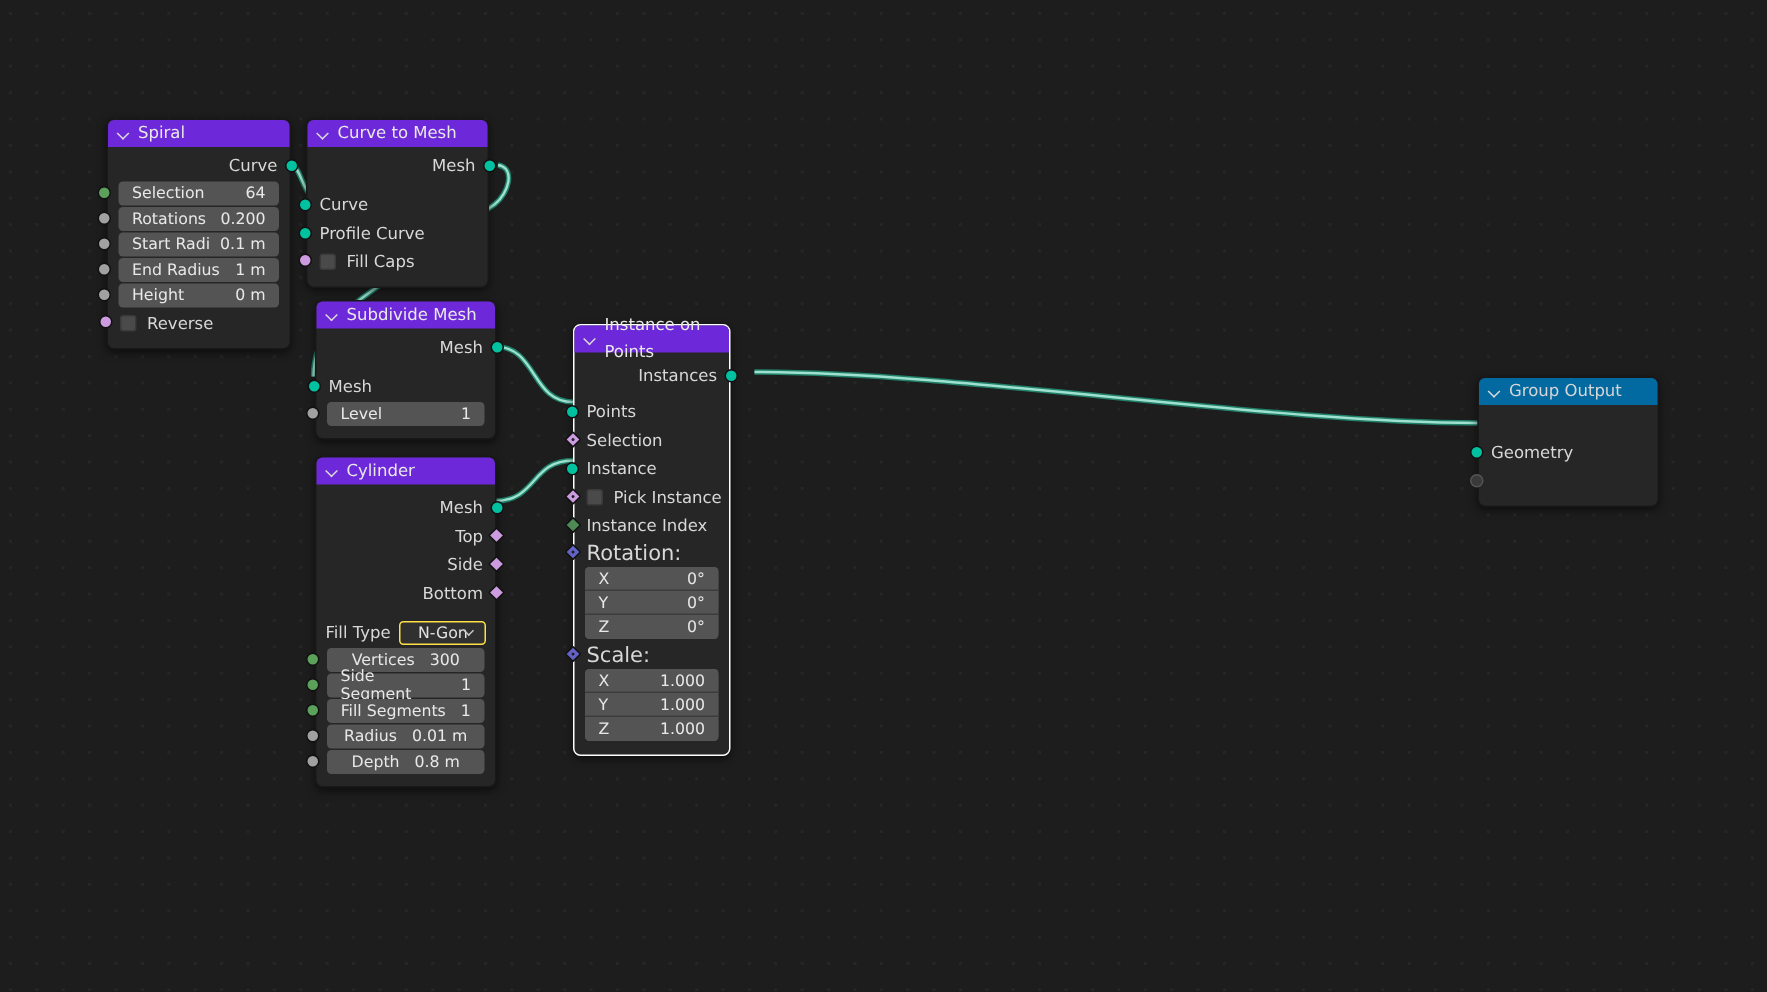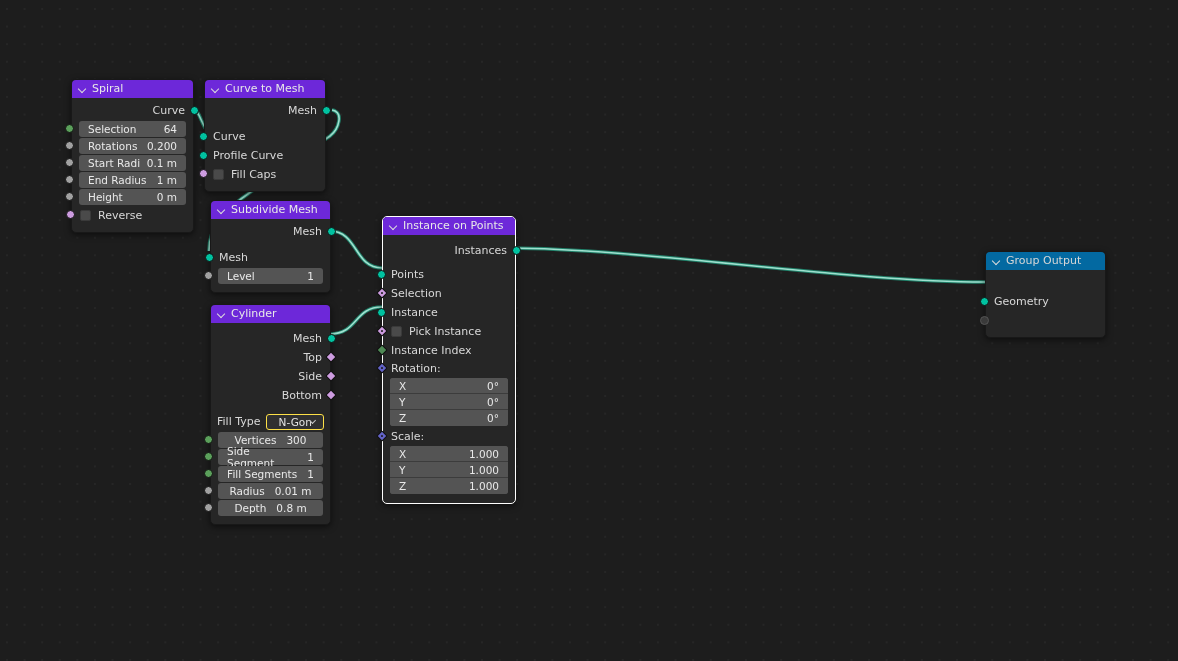--- a/index.html
+++ b/index.html
@@ -165,21 +165,21 @@
     padding: 0 9px;
   }
   .vecstack .field:last-child { border-bottom: none; }
 
   .sublabel {
     position: relative;
     height: 17px;
     display: flex;
     align-items: center;
     padding-left: 8px;
-    font-size: 11px;
+    font-size: 14px;
     color: #d8d8d8;
   }
 
   
   .checkrow {
     position: relative;
     height: 19px;
     display: flex;
     align-items: center;
     padding-left: 8px;
@@ -426,21 +426,21 @@
 
       <div class="field centered" style="position:relative;">
         <span class="socket" style="left:-14px; top:3px; background:#a1a1a1;"></span>
         <span class="fname">Depth</span>
         <span class="fval">0.8 m</span>
       </div>
 
     </div>
   </div>
 
-  <div class="node selected" id="node-instance-on-points" style="left:382px; top:216px; width:134px;">
+  <div class="node selected" id="node-instance-on-points" style="left:382px; top:216px; width:105px;">
     <div class="node-header">
       <span class="collapse-chevron"></span>
       <span>Instance on Points</span>
     </div>
     <div class="node-body">
 
       <div class="row out" style="margin-top:3px;">
         <span class="socket" style="right:-6px; top:5px; background:#00c2a0;"></span>
         <span>Instances</span>
       </div>

